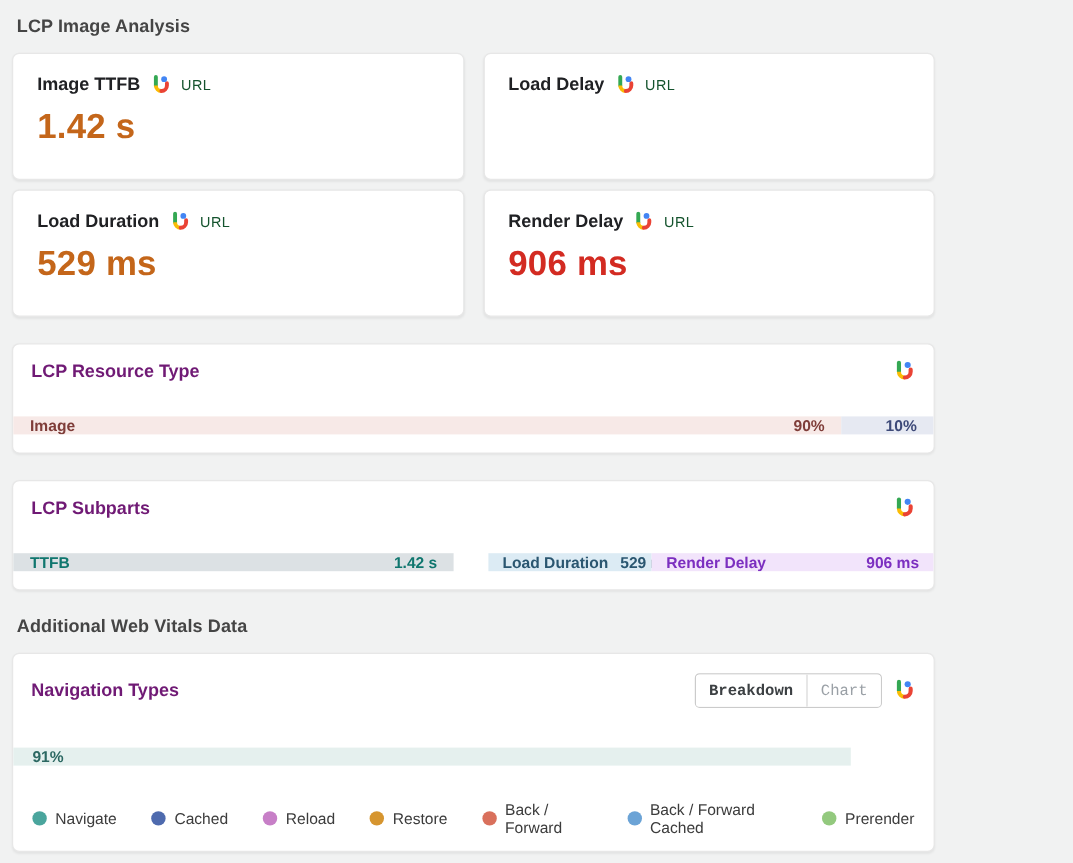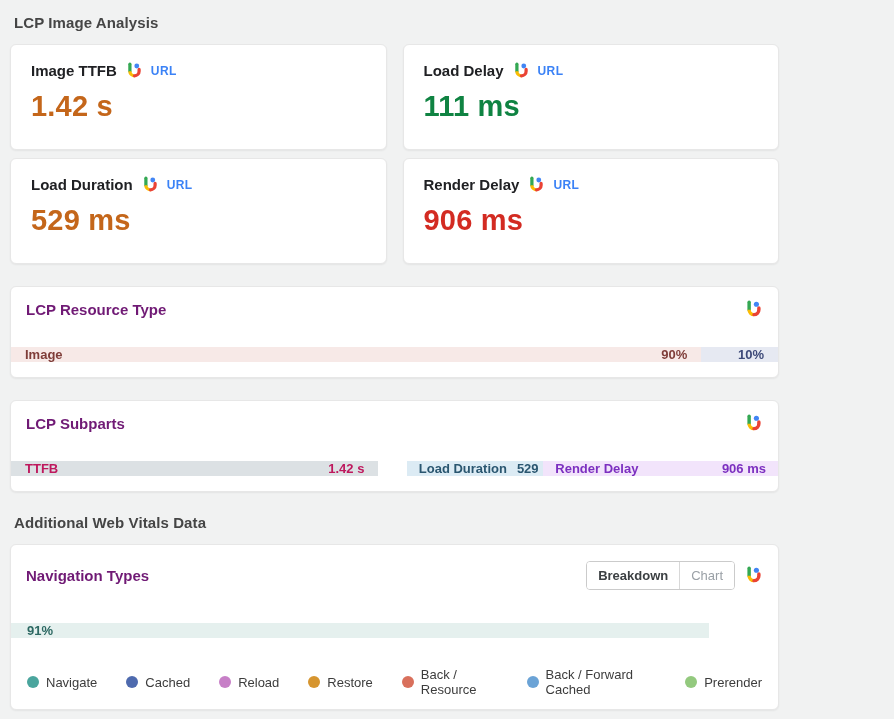--- a/index.html
+++ b/index.html
@@ -10,21 +10,21 @@
   h2.section-heading.second { margin-top:8px; }
 
   .card { background:#fff; border:1px solid #e7e7e7; border-radius:6px;
           box-shadow:0 1px 2px rgba(0,0,0,.06); overflow:hidden; }
 
   
   .metric-grid { display:grid; grid-template-columns:1fr 1fr; column-gap:16px; row-gap:8px; margin-bottom:22px; }
   .metric-card { height:106px; padding:17px 20px; }
   .metric-head { display:flex; align-items:center; }
   .metric-title { font-size:15px; font-weight:700; color:#202124; margin-right:9px; }
-  .src-label { font-size:12px; font-weight:700; color:#3b82f6; letter-spacing:.4px; margin-left:8px; }
+  .src-label { font-size:12px; font-weight:400; color:#14532d; letter-spacing:.4px; margin-left:8px; }
   .metric-value { font-size:29px; font-weight:700; margin-top:11px; letter-spacing:.2px; }
 
   
   .wide-card { margin-bottom:22px; }
   .card-head { display:flex; align-items:center; height:44px; padding:0 15px; }
   .card-head.tall { height:60px; }
   .card-title { font-size:15px; font-weight:700; color:#701a75; flex:0 0 auto; }
   .head-spacer { flex:1; }
 
   
@@ -33,21 +33,21 @@
                     font-size:13px; font-weight:700; overflow:hidden; white-space:nowrap; }
   .bar-46 { height:46px; }
   .bar-50 { height:50px; }
   .seg.pad { padding:0 14px; }
   .seg.pad-sm { padding:0 12px; }
   .seg.end { justify-content:flex-end; }
   .seg .seg-label { margin-right:10px; }
 
   
   .toggle-group { display:flex; border:1px solid #cbcbcb; border-radius:4px; overflow:hidden; background:#fff; }
-  .toggle-btn { font-family:Liberation Sans, sans-serif; font-size:13px; padding:6px 11px; background:#fff; border:none; cursor:pointer;text-align:center; }
+  .toggle-btn { font-family:Liberation Mono, monospace; font-size:13px; padding:6px 11px; background:#fff; border:none; cursor:pointer;text-align:center; }
   .toggle-btn.active { color:#3c4043; font-weight:700; }
   .toggle-btn.inactive { color:#9aa0a6; font-weight:400; border-left:1px solid #d8d8d8; }
   .head-icon { margin-left:10px; display:flex; align-items:center; }
 
   
   .legend { display:flex; align-items:center; height:54px; padding:0 16px; gap:29px; }
   .legend-item { display:flex; align-items:center; gap:7px; }
   .legend-dot { width:12px; height:12px; border-radius:50%; flex:0 0 auto; }
   .legend-label { font-size:13px; color:#3c3c3c; }
 
@@ -84,21 +84,20 @@
         <span class="crux">
           <svg width="17" height="17" viewBox="0 0 24 24" fill="none">
             <path d="M5.5 3 V13" stroke="#34A853" stroke-width="4.6" stroke-linecap="round"></path>
             <path d="M5.5 13 A6.5 6.5 0 0 0 12 19.5" stroke="#FBBC04" stroke-width="4.6" stroke-linecap="butt"></path>
             <path d="M12 19.5 A6.5 6.5 0 0 0 18.5 13 L18.5 10.5" stroke="#EA4335" stroke-width="4.6" stroke-linecap="round"></path>
             <circle cx="15.2" cy="5.6" r="3.4" fill="#4285F4"></circle>
           </svg>
         </span>
         <span class="src-label">URL</span>
       </div>
-      <div class="metric-value" style="color: rgb(15, 131, 66);">111 ms</div>
     </div>
 
     <div class="card metric-card">
       <div class="metric-head">
         <span class="metric-title">Load Duration</span>
         <span class="crux">
           <svg width="17" height="17" viewBox="0 0 24 24" fill="none">
             <path d="M5.5 3 V13" stroke="#34A853" stroke-width="4.6" stroke-linecap="round"></path>
             <path d="M5.5 13 A6.5 6.5 0 0 0 12 19.5" stroke="#FBBC04" stroke-width="4.6" stroke-linecap="butt"></path>
             <path d="M12 19.5 A6.5 6.5 0 0 0 18.5 13 L18.5 10.5" stroke="#EA4335" stroke-width="4.6" stroke-linecap="round"></path>
@@ -159,21 +158,21 @@
       <span class="crux">
         <svg width="18" height="18" viewBox="0 0 24 24" fill="none">
           <path d="M5.5 3 V13" stroke="#34A853" stroke-width="4.6" stroke-linecap="round"></path>
           <path d="M5.5 13 A6.5 6.5 0 0 0 12 19.5" stroke="#FBBC04" stroke-width="4.6" stroke-linecap="butt"></path>
           <path d="M12 19.5 A6.5 6.5 0 0 0 18.5 13 L18.5 10.5" stroke="#EA4335" stroke-width="4.6" stroke-linecap="round"></path>
           <circle cx="15.2" cy="5.6" r="3.4" fill="#4285F4"></circle>
         </svg>
       </span>
     </div>
     <div class="stack-bar bar-46">
-      <div class="seg pad" style="width: 47.9%; background: rgb(220, 225, 228); color: #be185d;">
+      <div class="seg pad" style="width: 47.9%; background: rgb(220, 225, 228); color: #0f766e;">
         <span class="seg-label">TTFB</span>
         <span class="seg-value">1.42 s</span>
       </div>
       <div class="seg" style="width: 3.7%; background: rgb(232, 239, 231); color: rgb(74, 107, 74);"></div>
       <div class="seg pad-sm" style="width: 17.8%; background: rgb(220, 235, 244); color: rgb(42, 86, 112);">
         <span class="seg-label">Load Duration</span>
         <span class="seg-value">529 ms</span>
       </div>
       <div class="seg pad-sm" style="width: 30.6%; background: rgb(242, 228, 251); color: rgb(124, 47, 192);">
         <span class="seg-label">Render Delay</span>
@@ -222,21 +221,21 @@
       <span class="legend-item">
         <span class="legend-dot" style="background: rgb(199, 127, 199);"></span>
         <span class="legend-label">Reload</span>
       </span>
       <span class="legend-item">
         <span class="legend-dot" style="background: rgb(214, 149, 47);"></span>
         <span class="legend-label">Restore</span>
       </span>
       <span class="legend-item">
         <span class="legend-dot" style="background: rgb(217, 112, 92);"></span>
-        <span class="legend-label">Back / Resource</span>
+        <span class="legend-label">Back / Forward</span>
       </span>
       <span class="legend-item">
         <span class="legend-dot" style="background: rgb(107, 163, 214);"></span>
         <span class="legend-label">Back / Forward Cached</span>
       </span>
       <span class="legend-item">
         <span class="legend-dot" style="background: rgb(147, 201, 126);"></span>
         <span class="legend-label">Prerender</span>
       </span>
     </div>

